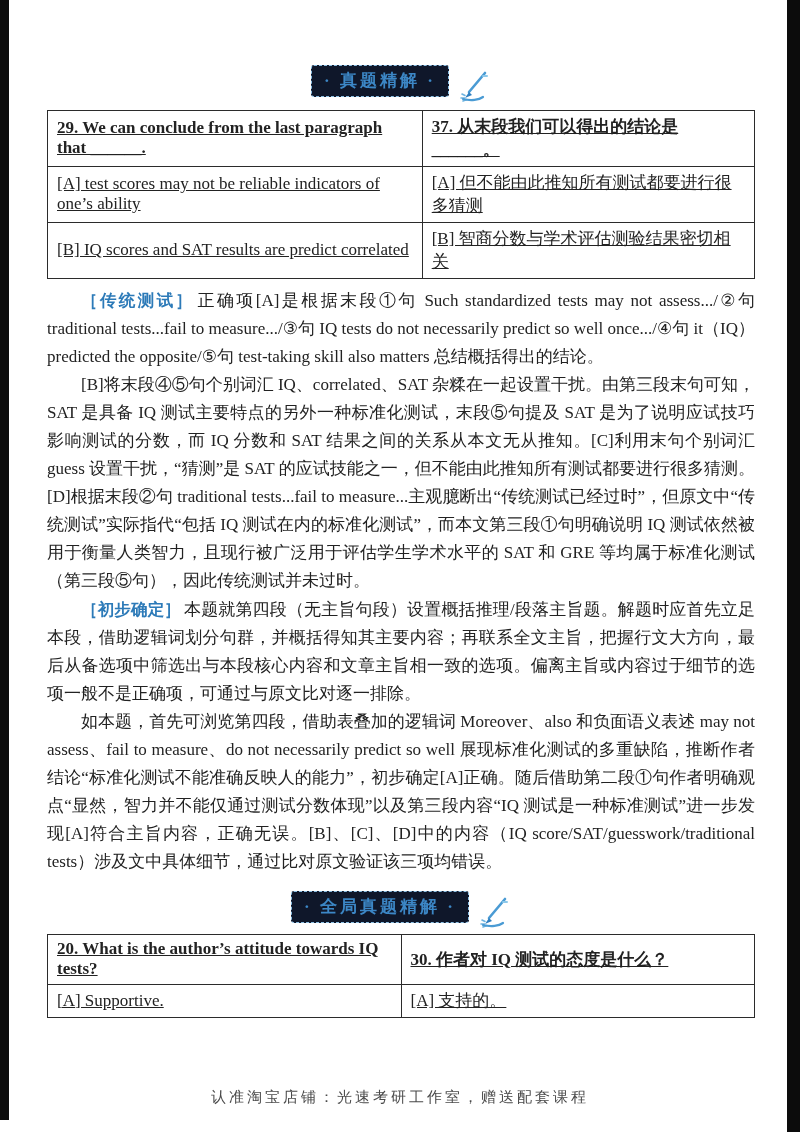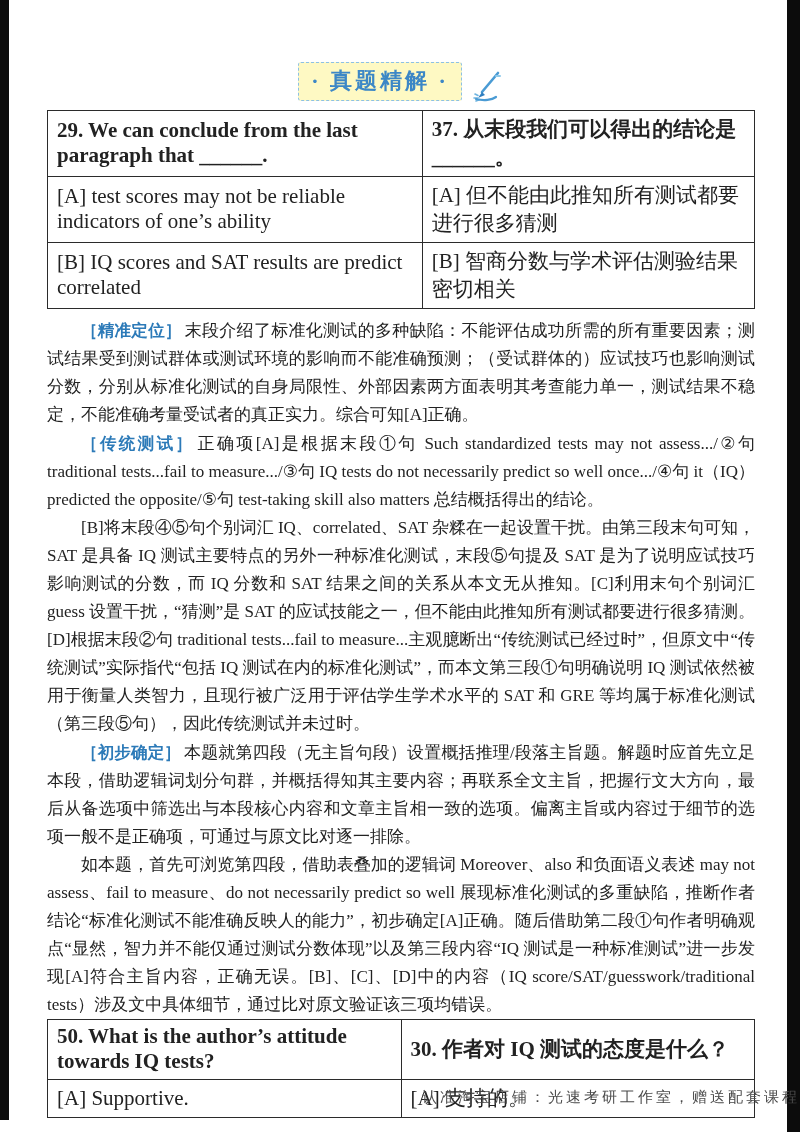--- a/index.html
+++ b/index.html
@@ -37,35 +37,36 @@
     align-items: center;
     margin: 62px 0 10px 0;
     height: 38px;
   }
   .badge {
     border: 1.5px dashed #8cc0e4;
     border-radius: 3px;
     padding: 3px 12px 4px 12px;
     color: #3c87c6;
     font-weight: bold;
-    font-size: 22px;
+    font-size: 17px;
     letter-spacing: 3px;
     font-family: Liberation Serif, serif;
-    background: #fef9c3;
+    background: #0f172a;
   }
   .pen-icon {
     margin-left: 8px;
     margin-top: 10px;
   }
 
   
   table.qtable {
     width: 100%;
     border-collapse: collapse;
-    font-size: 21px;
+    font-size: 17px;
+    text-decoration: underline;
   }
   table.qtable td {
     border: 1.2px solid #2b2b2b;
     padding: 4px 9px 5px 9px;
     height: 21px;
     vertical-align: middle;
   }
   table.qtable tr.qrow td { font-weight: bold; }
   table.t1 td.en { width: 53%; }
   table.t2 td.en { width: 50%; }
@@ -86,21 +87,21 @@
     margin-right: 3px;
     font-family: "Liberation Sans", "DejaVu Sans", sans-serif;
     font-size: 16.5px;
   }
 
   .footer {
     position: absolute;
     left: 0;
     right: 0;
     top: 1088px;
-    text-align: right;
+    text-align: center;
     font-size: 15px;
     color: #4a4a4a;
     letter-spacing: 3px;
     font-family: "Liberation Sans", "DejaVu Sans", sans-serif;
   }
 </style>
 </head>
 <body>
 
 <div class="edge edge-left"></div>
@@ -136,32 +137,47 @@
         <td class="zh">[A] 但不能由此推知所有测试都要进行很多猜测</td>
       </tr>
       <tr>
         <td class="en">[B] IQ scores and SAT results are predict correlated</td>
         <td class="zh">[B] 智商分数与学术评估测验结果密切相关</td>
       </tr>
     </tbody>
   </table>
 
   <div class="para-group">
-    <p class="para"><span class="plabel">［精准定位］</span><span>末段介绍了标准化测试的多种缺陷：不能评估成功所需的所有重要因素；测试结果受到测试群体或测试环境的影响而不能准确预测；（受试群体的）应试技巧也影响测试分数，分别从标准化测试的自身局限性、外部因素两方面表明其考查能力单一，测试结果不稳定，不能准确考量受试者的真正实力。综合可知[A]正确。</span></p>
     <p class="para"><span class="plabel">［传统测试］</span><span>正确项[A]是根据末段①句 Such standardized tests may not assess.../②句 traditional tests...fail to measure.../③句 IQ tests do not necessarily predict so well once.../④句 it（IQ）predicted the opposite/⑤句 test-taking skill also matters 总结概括得出的结论。</span></p>
     <p class="para"><span>[B]将末段④⑤句个别词汇 IQ、correlated、SAT 杂糅在一起设置干扰。由第三段末句可知，SAT 是具备 IQ 测试主要特点的另外一种标准化测试，末段⑤句提及 SAT 是为了说明应试技巧影响测试的分数，而 IQ 分数和 SAT 结果之间的关系从本文无从推知。[C]利用末句个别词汇 guess 设置干扰，“猜测”是 SAT 的应试技能之一，但不能由此推知所有测试都要进行很多猜测。[D]根据末段②句 traditional tests...fail to measure...主观臆断出“传统测试已经过时”，但原文中“传统测试”实际指代“包括 IQ 测试在内的标准化测试”，而本文第三段①句明确说明 IQ 测试依然被用于衡量人类智力，且现行被广泛用于评估学生学术水平的 SAT 和 GRE 等均属于标准化测试（第三段⑤句），因此传统测试并未过时。</span></p>
     <p class="para"><span class="plabel">［初步确定］</span><span>本题就第四段（无主旨句段）设置概括推理/段落主旨题。解题时应首先立足本段，借助逻辑词划分句群，并概括得知其主要内容；再联系全文主旨，把握行文大方向，最后从备选项中筛选出与本段核心内容和文章主旨相一致的选项。偏离主旨或内容过于细节的选项一般不是正确项，可通过与原文比对逐一排除。</span></p>
     <p class="para"><span>如本题，首先可浏览第四段，借助表叠加的逻辑词 Moreover、also 和负面语义表述 may not assess、fail to measure、do not necessarily predict so well 展现标准化测试的多重缺陷，推断作者结论“标准化测试不能准确反映人的能力”，初步确定[A]正确。随后借助第二段①句作者明确观点“显然，智力并不能仅通过测试分数体现”以及第三段内容“IQ 测试是一种标准测试”进一步发现[A]符合主旨内容，正确无误。[B]、[C]、[D]中的内容（IQ score/SAT/guesswork/traditional tests）涉及文中具体细节，通过比对原文验证该三项均错误。</span></p>
   </div>
 
+  <div class="badge-row" style="margin-top:12px; margin-bottom:8px;">
+    <span class="badge">· 全局真题精解 ·</span>
+    <svg class="pen-icon" width="34" height="32" viewBox="0 0 34 32">
+      <g fill="none" stroke="#4a9bd4" stroke-width="2.6" stroke-linecap="round">
+        <path d="M28 3 L12 22"></path>
+        <path d="M26 6 L30 6" stroke-width="2" stroke="#8ec9ea"></path>
+      </g>
+      <path d="M12 22 L8 28 L15 25 Z" fill="#2f7fc0"></path>
+      <g stroke="#6fb4e0" stroke-width="1.6" stroke-linecap="round">
+        <path d="M5 24 L8 25.5"></path>
+        <path d="M4 28 L7.5 28"></path>
+        <path d="M6 31 L10 29.5"></path>
+      </g>
+      <path d="M6 29 C14 31, 22 30, 26 27" stroke="#4a9bd4" stroke-width="2.2" fill="none" stroke-linecap="round"></path>
+    </svg>
+  </div>
 
   <table class="qtable t2">
     <tbody>
       <tr class="qrow">
-        <td class="en">50. What is the author’s attitude towards IQ tests?</td>
+        <td class="en">20. What is the author’s attitude towards IQ tests?</td>
         <td class="zh">30. 作者对 IQ 测试的态度是什么？</td>
       </tr>
       <tr>
         <td class="en">[A] Supportive.</td>
         <td class="zh">[A] 支持的。</td>
       </tr>
 
     </tbody>
   </table>
 

